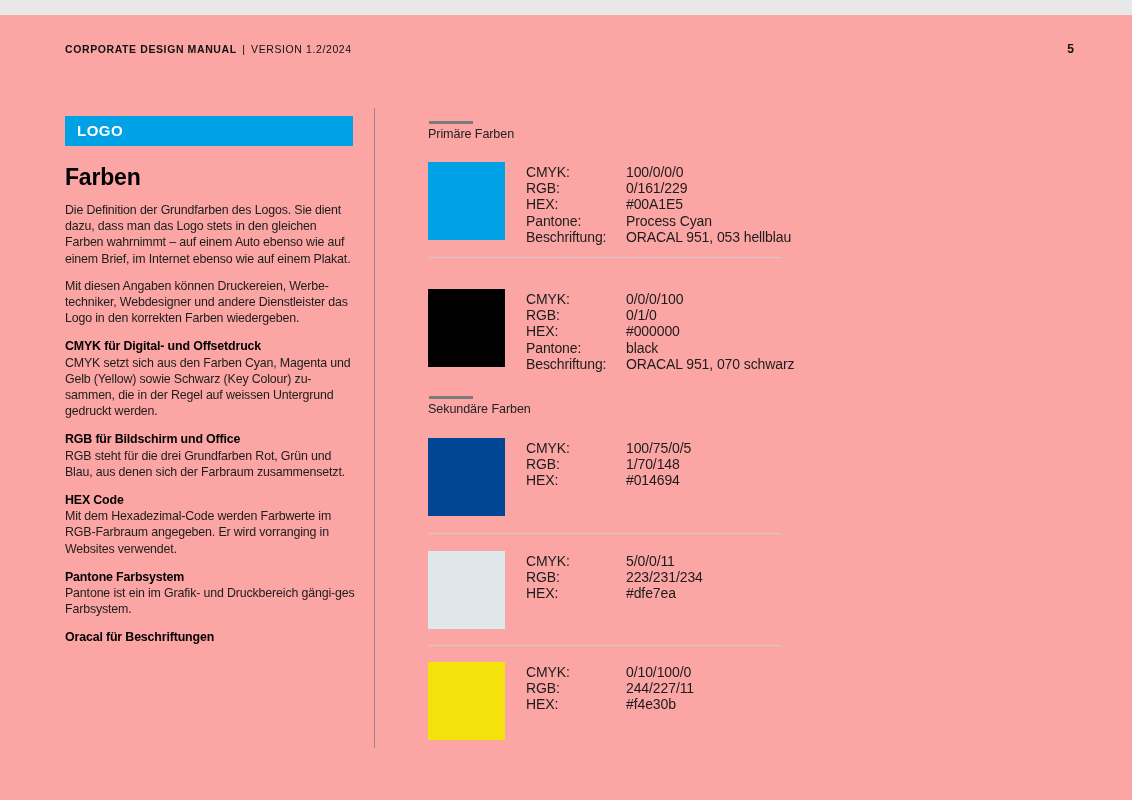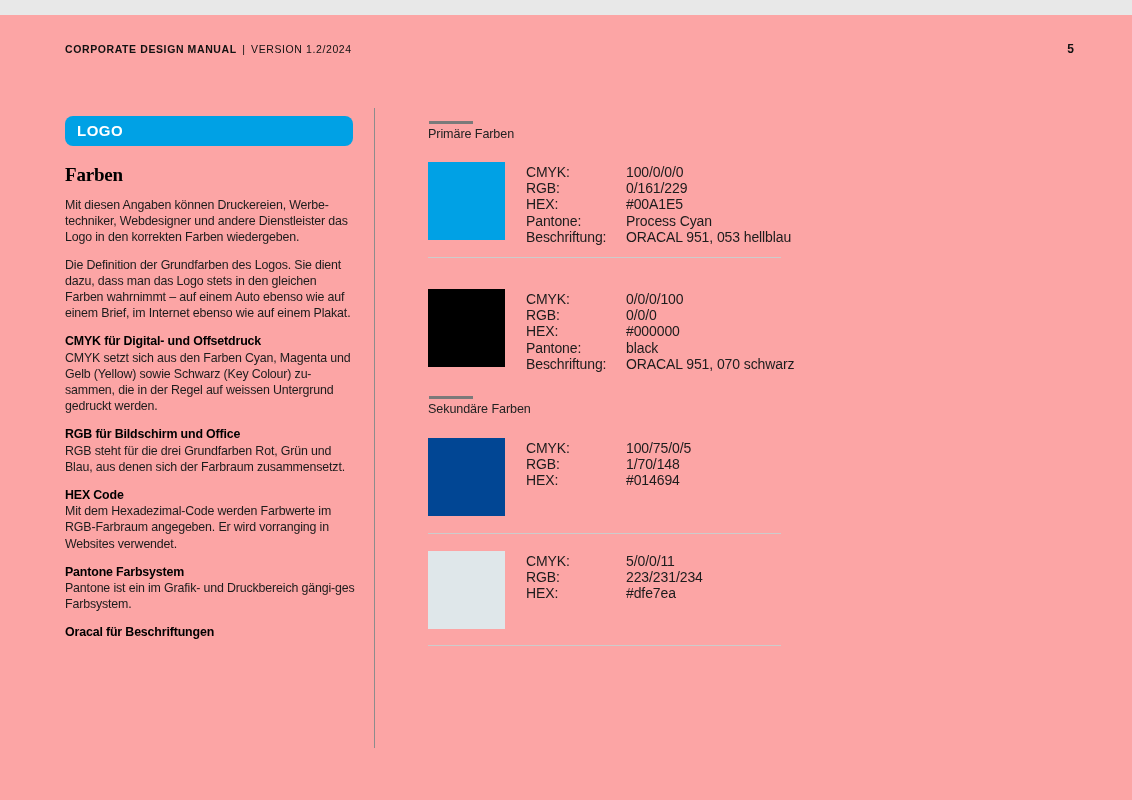--- a/index.html
+++ b/index.html
@@ -46,25 +46,24 @@
     height: 30px;
     line-height: 30px;
     padding-left: 12px;
     color: #ffffff;
     font-weight: 700;
     font-size: 15px;
     letter-spacing: 0.5px;
   }
   .farben-heading {
     margin: 18px 0 0;
-    font-size: 19px;
+    font-size: 23px;
     font-weight: 700;
     color: #000;
     letter-spacing: -0.2px;
-    font-family: Liberation Serif, serif;
   }
   .left-col p {
     margin: 11px 0 0;
     font-size: 12.4px;
     line-height: 16.2px;
     letter-spacing: -0.15px;
     color: #1c1c1c;
   }
   .left-col h3 {
     margin: 12px 0 0;
@@ -145,28 +144,28 @@
   <header class="page-header">
     <div>
       <span class="ht-bold">CORPORATE DESIGN MANUAL</span>
       <span class="ht-sep">|</span>
       <span class="ht-reg">VERSION 1.2/2024</span>
     </div>
     <div class="page-number">5</div>
   </header>
 
   <div class="left-col">
-    <div class="logo-banner" style="background-color: rgb(0, 161, 229); border-radius: 8px;">
+    <div class="logo-banner" style="background-color: rgb(0, 161, 229);">
       <span>LOGO</span>
     </div>
 
     <h1 class="farben-heading">Farben</h1>
 
+    <p>Die Definition der Grundfarben des Logos. Sie dient dazu, dass man das Logo stets in den gleichen Farben wahrnimmt – auf einem Auto ebenso wie auf einem Brief, im Internet ebenso wie auf einem Plakat.</p>
     <p>Mit diesen Angaben können Druckereien, Werbe-techniker, Webdesigner und andere Dienstleister das Logo in den korrekten Farben wiedergeben.</p>
-    <p>Die Definition der Grundfarben des Logos. Sie dient dazu, dass man das Logo stets in den gleichen Farben wahrnimmt – auf einem Auto ebenso wie auf einem Brief, im Internet ebenso wie auf einem Plakat.</p>
 
     <h3>CMYK für Digital- und Offsetdruck</h3>
     <p>CMYK setzt sich aus den Farben Cyan, Magenta und Gelb (Yellow) sowie Schwarz (Key Colour) zu-sammen, die in der Regel auf weissen Untergrund gedruckt werden.</p>
 
     <h3>RGB für Bildschirm und Office</h3>
     <p>RGB steht für die drei Grundfarben Rot, Grün und Blau, aus denen sich der Farbraum zusammensetzt.</p>
 
     <h3>HEX Code</h3>
     <p>Mit dem Hexadezimal-Code werden Farbwerte im RGB-Farbraum angegeben. Er wird vorranging in Websites verwendet.</p>
 
@@ -193,21 +192,21 @@
         <div><span class="spec-label">Beschriftung:</span><span class="spec-value">ORACAL 951, 053 hellblau</span></div>
       </div>
     </div>
 
     <div class="h-sep" style="top:242px"></div>
 
     <div class="color-row" style="top:274px">
       <div class="swatch" style="background-color: rgb(0, 0, 0);"></div>
       <div class="specs">
         <div><span class="spec-label">CMYK:</span><span class="spec-value">0/0/0/100</span></div>
-        <div><span class="spec-label">RGB:</span><span class="spec-value">0/0/0</span></div>
+        <div><span class="spec-label">RGB:</span><span class="spec-value">0/1/0</span></div>
         <div><span class="spec-label">HEX:</span><span class="spec-value">#000000</span></div>
         <div><span class="spec-label">Pantone:</span><span class="spec-value">black</span></div>
         <div><span class="spec-label">Beschriftung:</span><span class="spec-value">ORACAL 951, 070 schwarz</span></div>
       </div>
     </div>
 
     <div class="group-tick" style="top:381px"></div>
     <div class="group-label" style="top:387px">Sekundäre Farben</div>
 
     <div class="color-row" style="top:423px">
@@ -225,15 +224,23 @@
       <div class="swatch" style="background-color: rgb(223, 231, 234);"></div>
       <div class="specs">
         <div><span class="spec-label">CMYK:</span><span class="spec-value">5/0/0/11</span></div>
         <div><span class="spec-label">RGB:</span><span class="spec-value">223/231/234</span></div>
         <div><span class="spec-label">HEX:</span><span class="spec-value">#dfe7ea</span></div>
       </div>
     </div>
 
     <div class="h-sep" style="top:630px"></div>
 
+    <div class="color-row" style="top:647px">
+      <div class="swatch" style="background-color: rgb(244, 227, 11);"></div>
+      <div class="specs">
+        <div><span class="spec-label">CMYK:</span><span class="spec-value">0/10/100/0</span></div>
+        <div><span class="spec-label">RGB:</span><span class="spec-value">244/227/11</span></div>
+        <div><span class="spec-label">HEX:</span><span class="spec-value">#f4e30b</span></div>
+      </div>
+    </div>
 
   </div>
 </div>
 
 </body></html>

